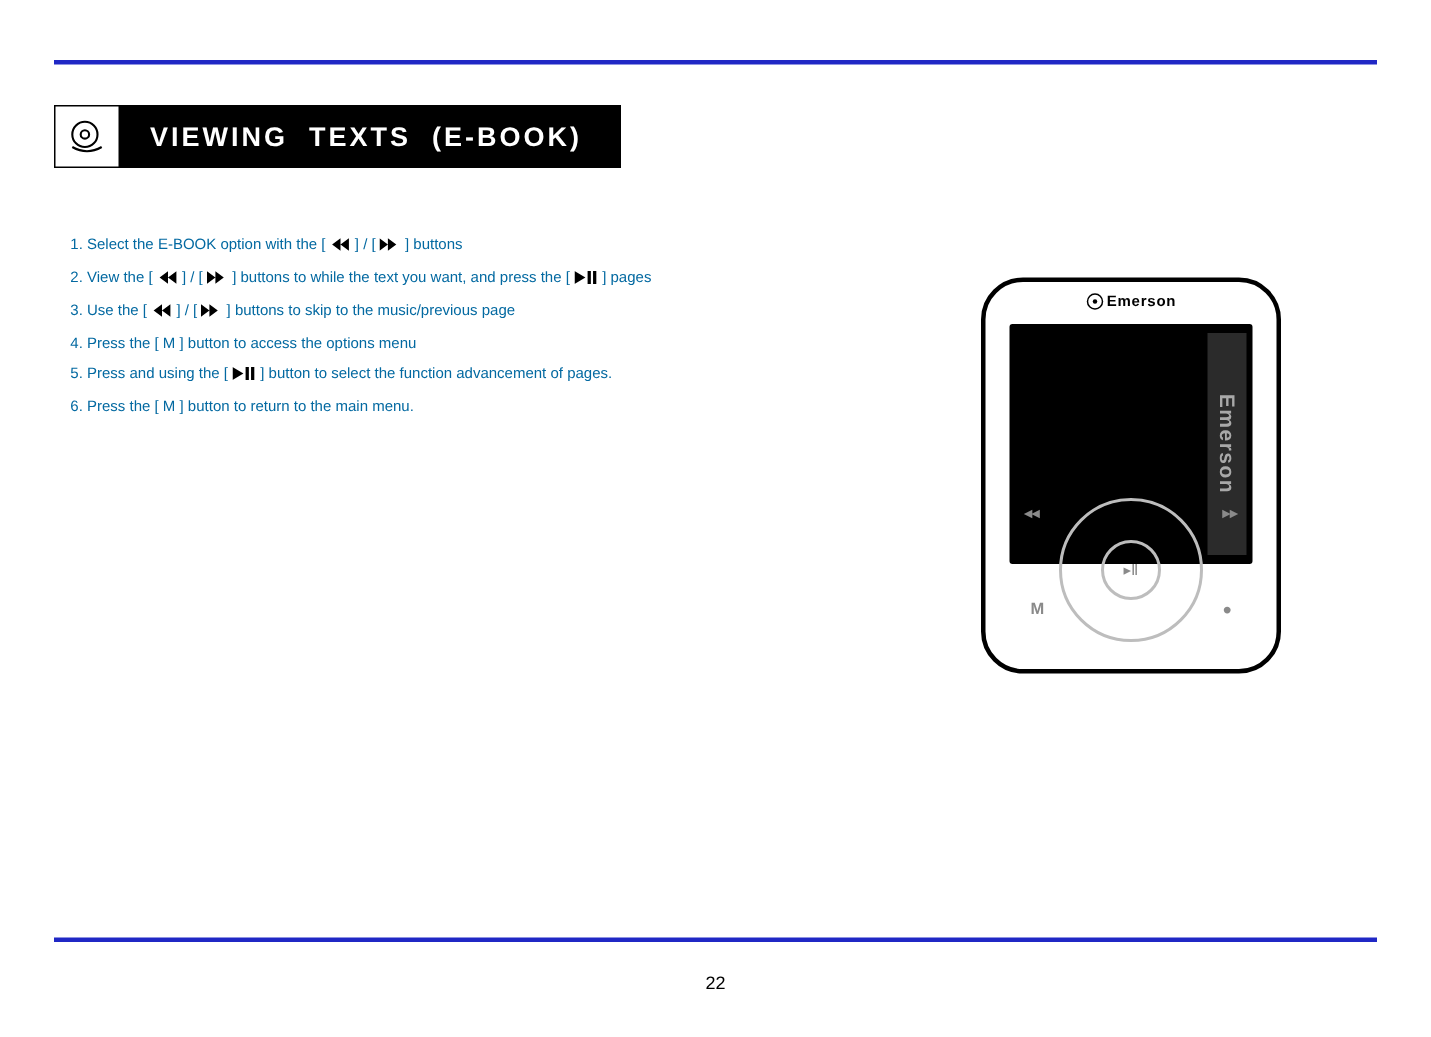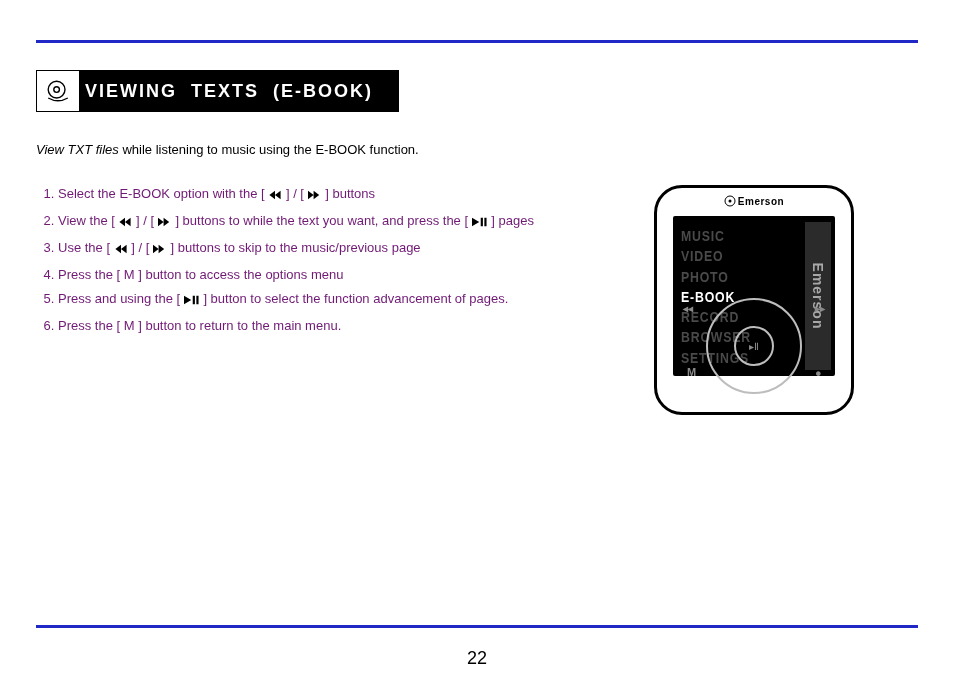--- a/index.html
+++ b/index.html
@@ -17,21 +17,21 @@
     height: 0;
     border-top: 3px solid #2028c5;
   }
   .top-rule { top: 40px; }
   .bottom-rule { top: 625px; }
   .page-no {
     position: absolute;
     left: 0; right: 0;
     top: 648px;
     text-align: center;
-    font-size: 18px;
+    font-size: 12px;
     color: #000;
   }
   .content {
     position: absolute;
     top: 70px;
     left: 36px;
     right: 36px;
   }
   .section-header {
     display: inline-flex;
@@ -47,44 +47,45 @@
     align-items: center;
     justify-content: center;
   }
   .icon-box svg { width: 28px; height: 28px; }
   .title-box {
     background: #000;
     color: #fff;
     font-size: 18px;
     font-weight: bold;
     letter-spacing: 2px;
-    padding: 0 26px 0 5px;
+    padding: 0 26px 0 20px;
     display: flex;
     align-items: center;
     white-space: pre;
   }
   .body {
-    font-size: 13px;
+    font-size: 10px;
     line-height: 1.6;
-    color: #701a75;
+    color: #0369a1;
     max-width: 600px;
+    margin-top: 16px;
   }
   .intro { margin-bottom: 24px; max-width: 820px; font-size: 13px; line-height: 1.55; }
   ol.steps {
     list-style: decimal;
     padding-left: 22px;
   }
   ol.steps > li { margin-bottom: 4px; }
   .sym { display:inline-block; vertical-align: -2px; }
   .device {
     position: absolute;
     top: 115px;
     right: 64px;
     width: 200px;
-    height: 230px;
+    height: 264px;
     border: 3px solid #000;
     border-radius: 28px;
     background: #fff;
   }
   .screen {
     position: absolute;
     top: 28px;
     left: 16px; right: 16px;
     height: 160px;
     background: #000;
@@ -187,23 +188,20 @@
       <svg viewBox="0 0 40 40">
         <rect x="1" y="1" width="38" height="38" fill="none"></rect>
         <circle cx="18" cy="18" r="12" fill="none" stroke="#000" stroke-width="2"></circle>
         <circle cx="18" cy="18" r="4" fill="none" stroke="#000" stroke-width="2"></circle>
         <path d="M 6 30 Q 20 38 34 30" fill="none" stroke="#000" stroke-width="2"></path>
       </svg>
     </div>
     <div class="title-box">VIEWING  TEXTS  (E-BOOK)</div>
   </div>
 
-  <p class="intro">
-    <em>View TXT files</em><span> while listening to music using the E-BOOK function.</span>
-  </p>
 
   <div class="body">
     <ol class="steps">
       <li>
         <span>Select the E-BOOK option with the [ </span>
         <span class="sym"><svg width="14" height="10" viewBox="0 0 20 12">
               <path d="M1 0 L1 12 M2 6 L10 0 L10 12 Z M10 6 L18 0 L18 12 Z" fill="#000"></path>
             </svg></span>
         <span> ] / [ </span>
         <span class="sym"><svg width="14" height="10" viewBox="0 0 20 12">
@@ -257,29 +255,20 @@
             <circle cx="6" cy="6" r="5" fill="none" stroke="#000" stroke-width="1"></circle>
             <circle cx="6" cy="6" r="1.5" fill="#000"></circle>
           </svg>
         <span>Emerson</span>
       </span>
     </div>
     <div class="screen">
       <div class="side-brand">
         <span>Emerson</span>
       </div>
-      <div class="menu" id="device-menu">
-          <div class="menu-item">MUSIC</div>
-          <div class="menu-item">VIDEO</div>
-          <div class="menu-item">PHOTO</div>
-          <div class="menu-item active">E-BOOK</div>
-          <div class="menu-item">RECORD</div>
-          <div class="menu-item">BROWSER</div>
-          <div class="menu-item">SETTINGS</div>
-        </div>
     </div>
     <div class="dev-btn prev">◂◂</div>
     <div class="dev-btn next">▸▸</div>
     <div class="dev-btn m">M</div>
     <div class="dev-btn dot">•</div>
     <div class="wheel">
       <div class="wheel-center">▸Ⅱ</div>
     </div>
   </div>
 

